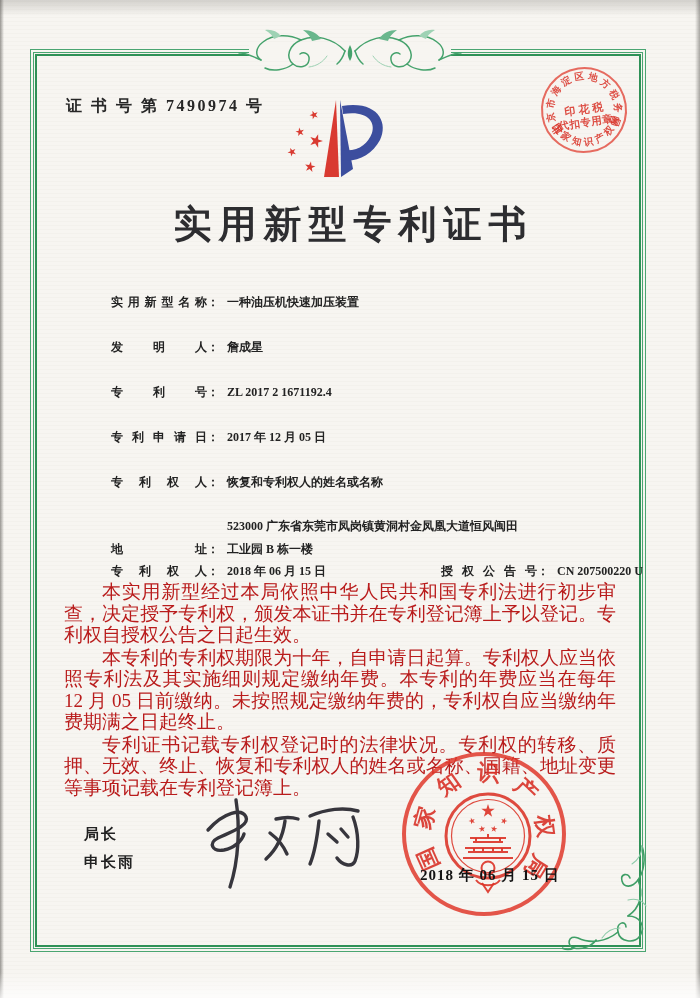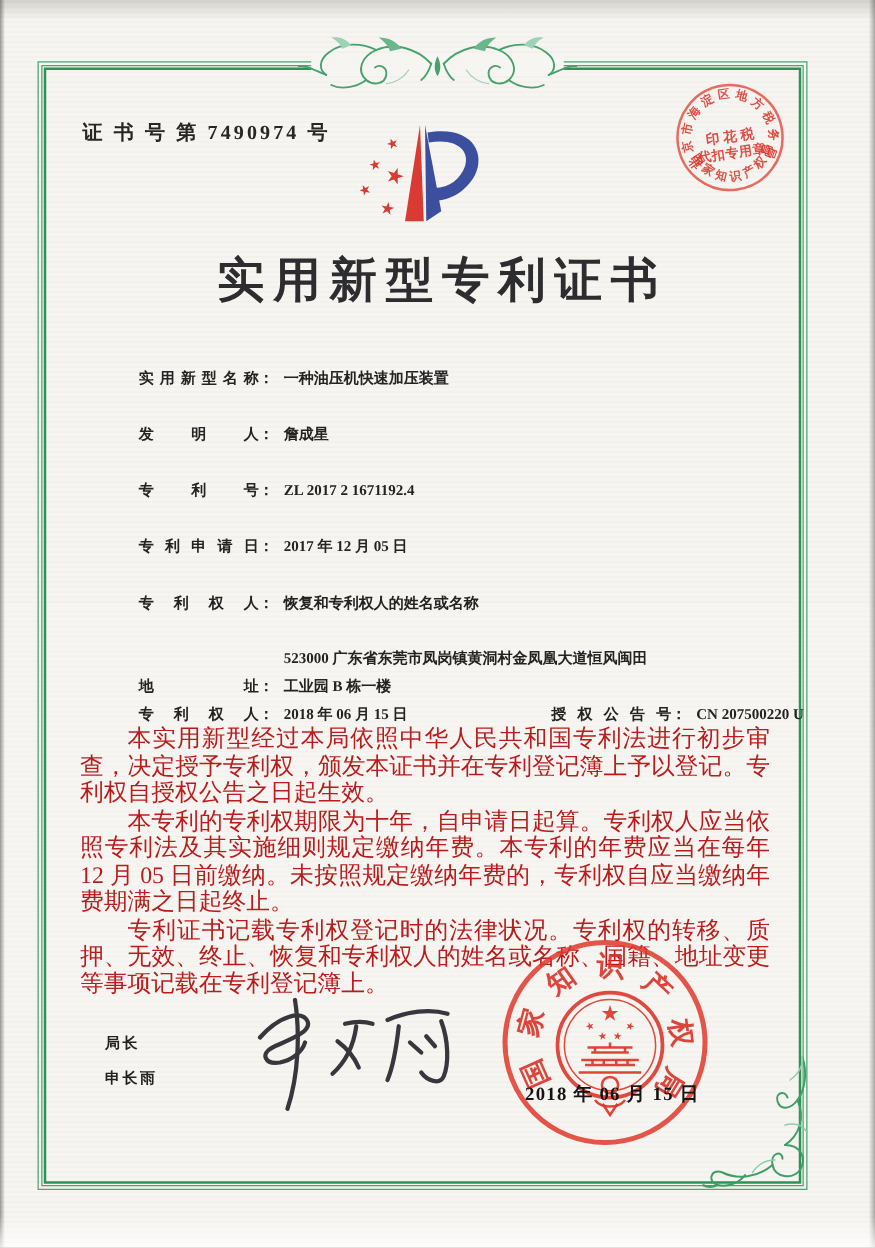--- a/index.html
+++ b/index.html
@@ -43,21 +43,21 @@
   .fgroup{display:flex;}
   .fgroup.first{width:330px;flex:none;}
   .flabel{display:inline-block;width:96px;flex:none;text-align:justify;text-align-last:justify;}
   .fcolon{flex:none;}
   .fvalue{margin-left:8px;white-space:pre-line;}
 
   .body-text{position:absolute;left:64px;top:581px;width:552px;
     font-size:19px;line-height:21.5px;color:#b91c1c;text-align:justify;}
   .body-text p{margin:0 0 1px 0;text-indent:2em;}
 
-  .signoff{position:absolute;left:84px;top:820px;font-size:12px;font-weight:600;
+  .signoff{position:absolute;left:84px;top:820px;font-size:15px;font-weight:600;
     letter-spacing:2px;color:#222;line-height:28px;}
 
   .signature{position:absolute;left:188px;top:790px;width:190px;height:105px;}
 
   
   .seal{position:absolute;left:402px;top:752px;width:164px;height:164px;box-sizing:border-box;
     border:4px solid rgba(223,56,44,.85);border-radius:50%;}
   .seal-ring{position:absolute;inset:0;transform:rotate(2deg);
     color:rgba(215,44,34,.88);font-size:22px;font-weight:700;}
   .arc-ch{position:absolute;left:50%;top:50%;line-height:1;transform-origin:center;}

